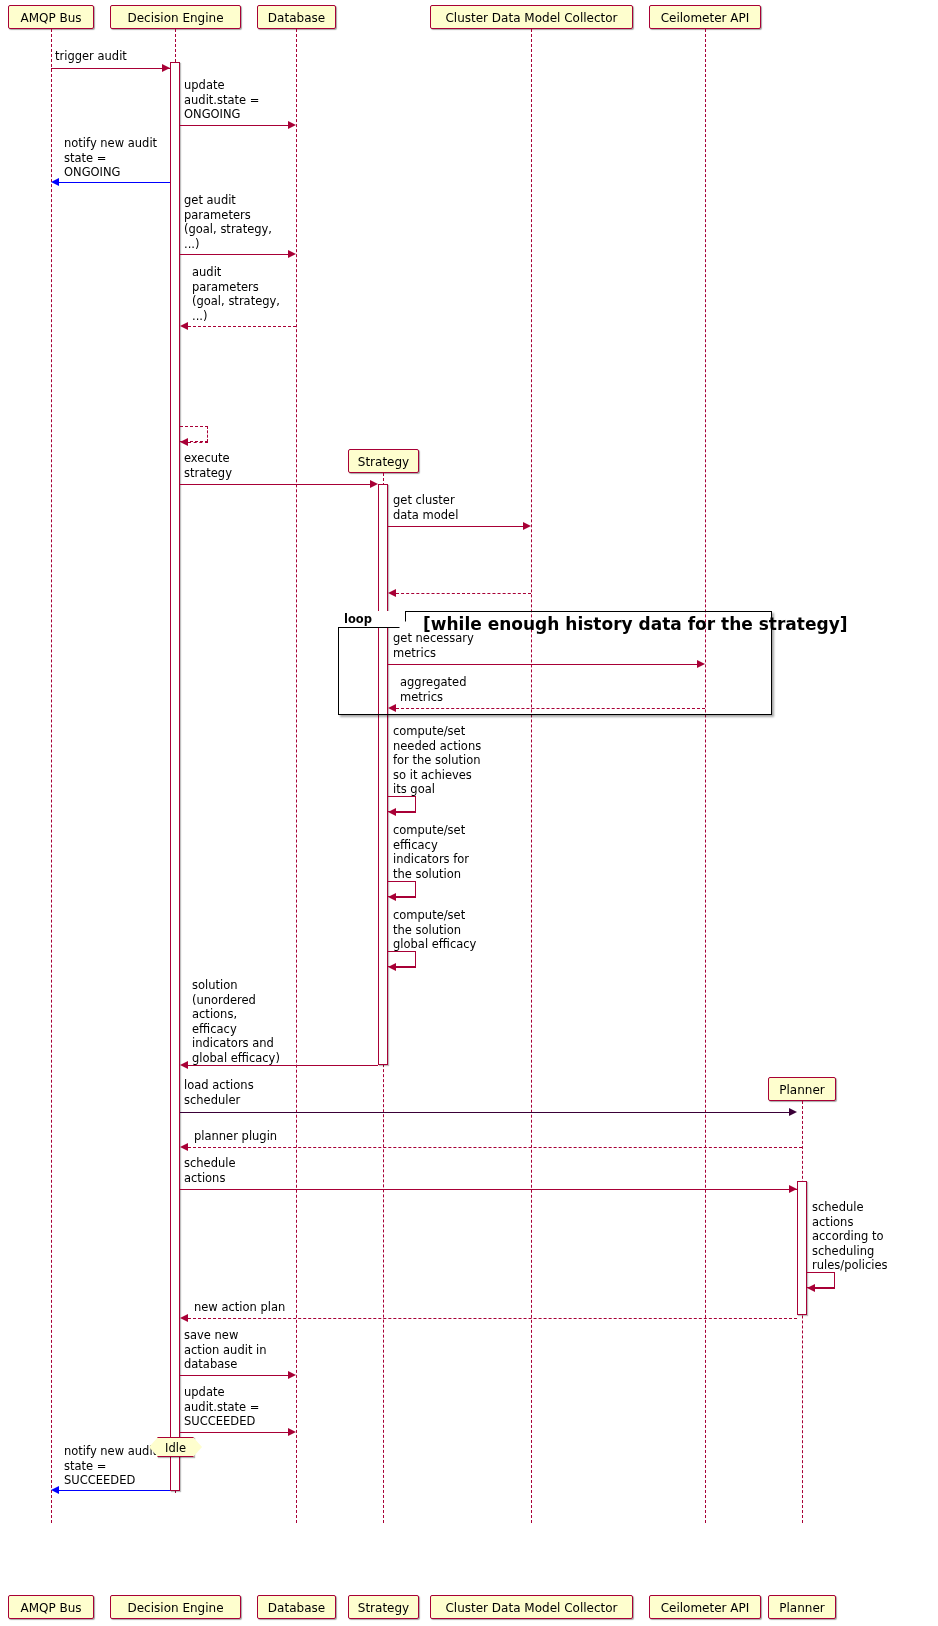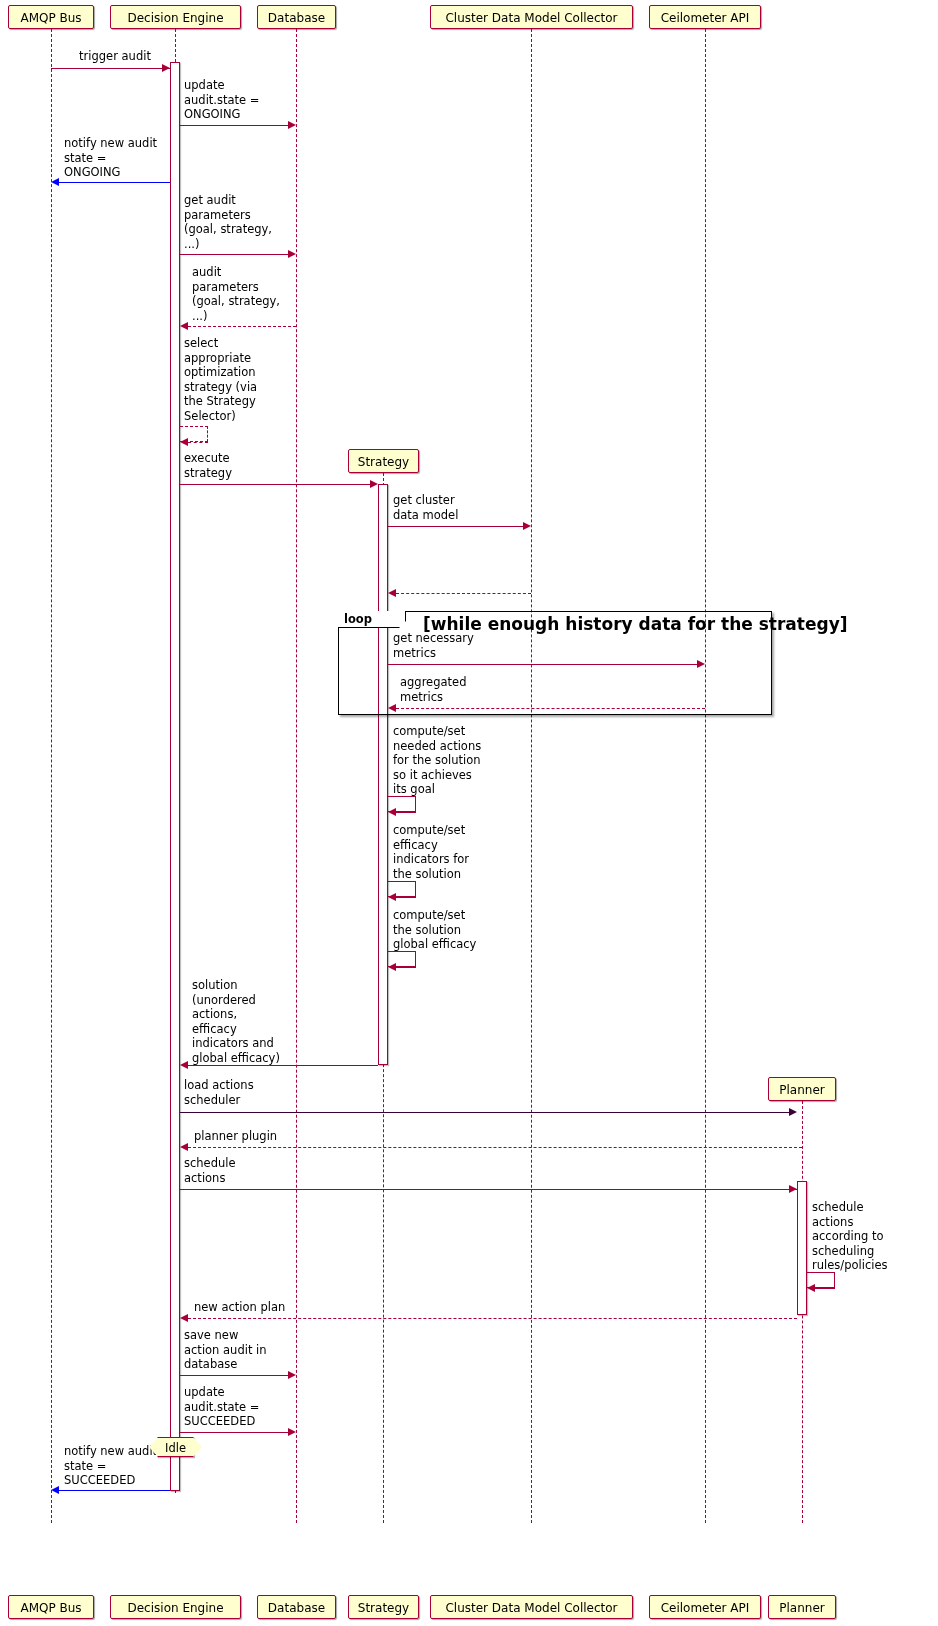--- a/index.html
+++ b/index.html
@@ -179,21 +179,21 @@
   <div class="lifeline" style="left:531px; top:29px; height:1494px;"></div>
   <div class="lifeline" style="left:705px; top:29px; height:1494px;"></div>
   <div class="lifeline" style="left:802px; top:1101px; height:422px;"></div>
 
   <div class="activation" style="left:170px; top:62px; height:1429px;"></div>
   <div class="activation" style="left:378px; top:484px; height:581px;"></div>
   <div class="activation" style="left:797px; top:1181px; height:134px;"></div>
 
   <div class="msg-line" style="left:51px; top:68px; width:119px;"></div>
   <div class="arrowhead right" style="left:162px; top:64px;"></div>
-  <div class="msg-label" style="left:55px; top:49px; width:120px;text-align:center;">trigger audit</div>
+  <div class="msg-label" style="left:55px; top:49px; width:120px;">trigger audit</div>
 
   <div class="msg-line" style="left:180px; top:125px; width:113px;"></div>
   <div class="arrowhead right" style="left:288px; top:121px;"></div>
   <div class="msg-label" style="left:184px; top:78px; width:110px;">update
 audit.state =
 ONGOING</div>
 
   <div class="msg-line blue" style="left:59px; top:182px; width:111px;"></div>
   <div class="arrowhead left blue" style="left:51px; top:178px;"></div>
   <div class="msg-label" style="left:64px; top:136px; width:115px;">notify new audit
@@ -211,26 +211,20 @@
   <div class="arrowhead left" style="left:180px; top:322px;"></div>
   <div class="msg-label" style="left:192px; top:265px; width:112px;">audit
 parameters
 (goal, strategy,
 ...)</div>
 
   <div class="msg-line dashed" style="left:180px; top:426px; width:28px;"></div>
   <div class="selfmsg" style="left:180px; top:426px; height:16px; border-top:none; border-bottom:1px dashed #A80036; border-right:1px dashed #A80036;"></div>
   <div class="msg-line dashed" style="left:188px; top:442px; width:20px;"></div>
   <div class="arrowhead left" style="left:180px; top:438px;"></div>
-  <div class="msg-label" style="left:184px; top:336px; width:110px;">select
-appropriate
-optimization
-strategy (via
-the Strategy
-Selector)</div>
 
   <div class="msg-line" style="left:180px; top:484px; width:190px;"></div>
   <div class="arrowhead right" style="left:370px; top:480px;"></div>
   <div class="msg-label" style="left:184px; top:451px; width:110px;">execute
 strategy</div>
 
   <div class="msg-line" style="left:388px; top:526px; width:140px;"></div>
   <div class="arrowhead right" style="left:523px; top:522px;"></div>
   <div class="msg-label" style="left:393px; top:493px; width:130px;">get cluster
 data model</div>

